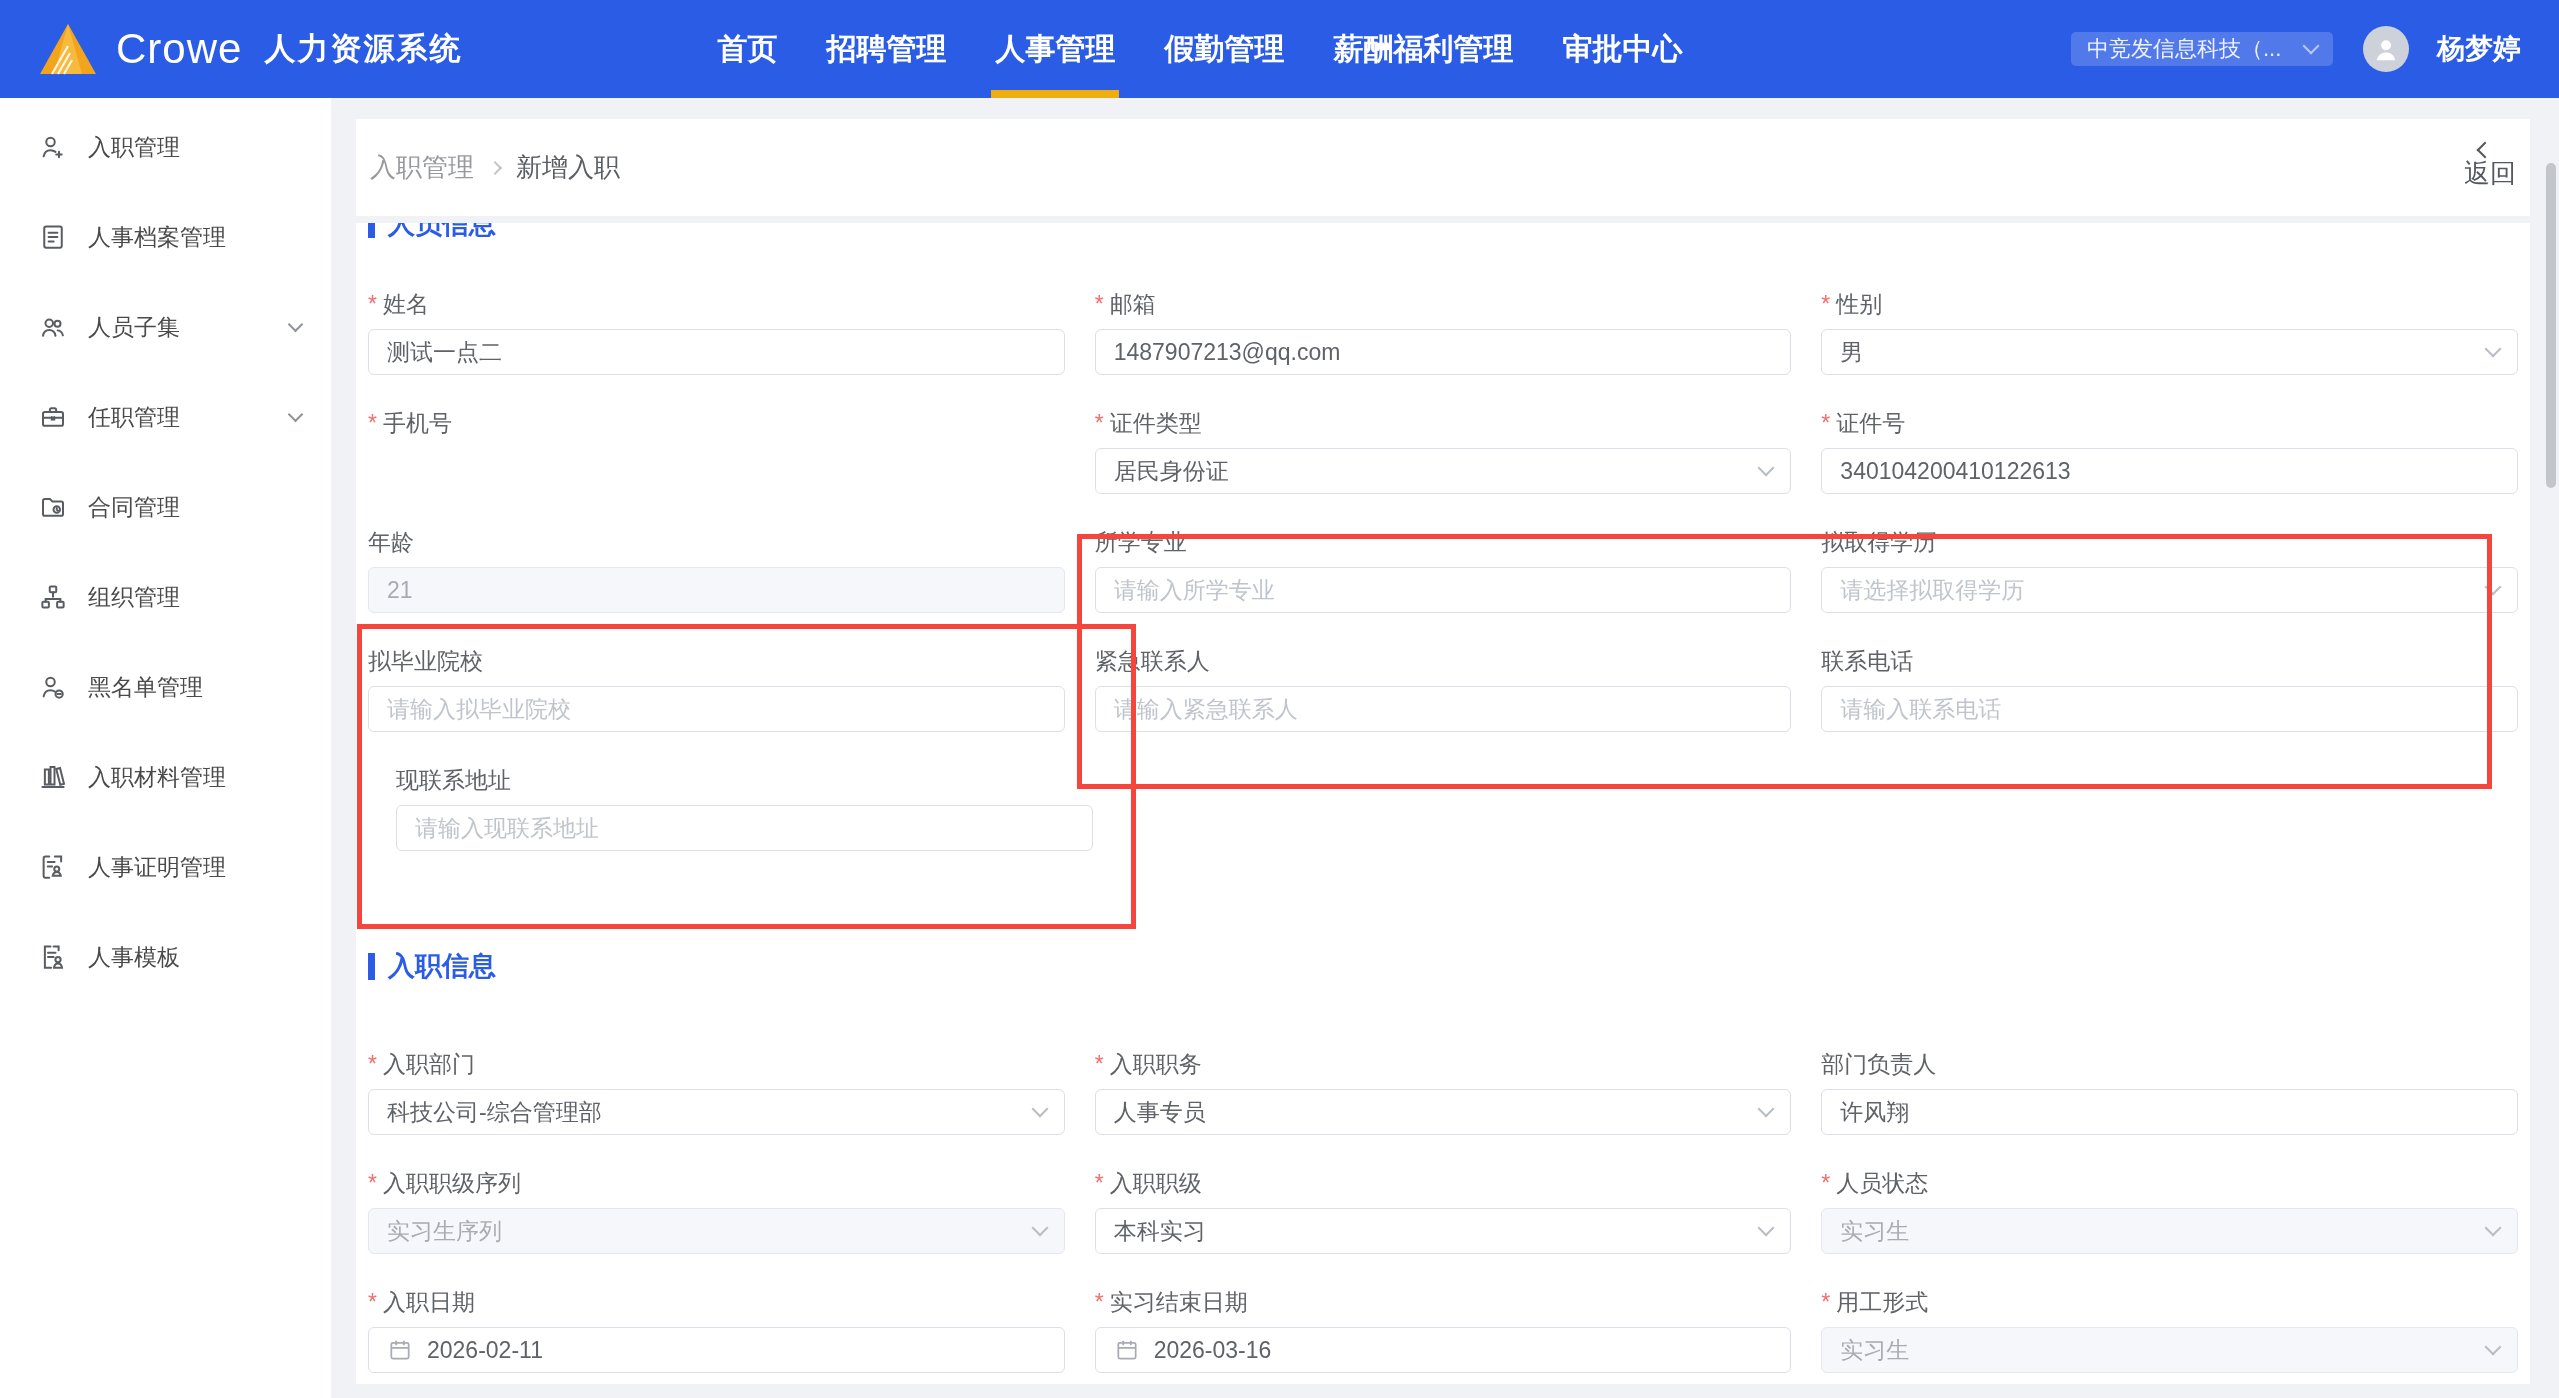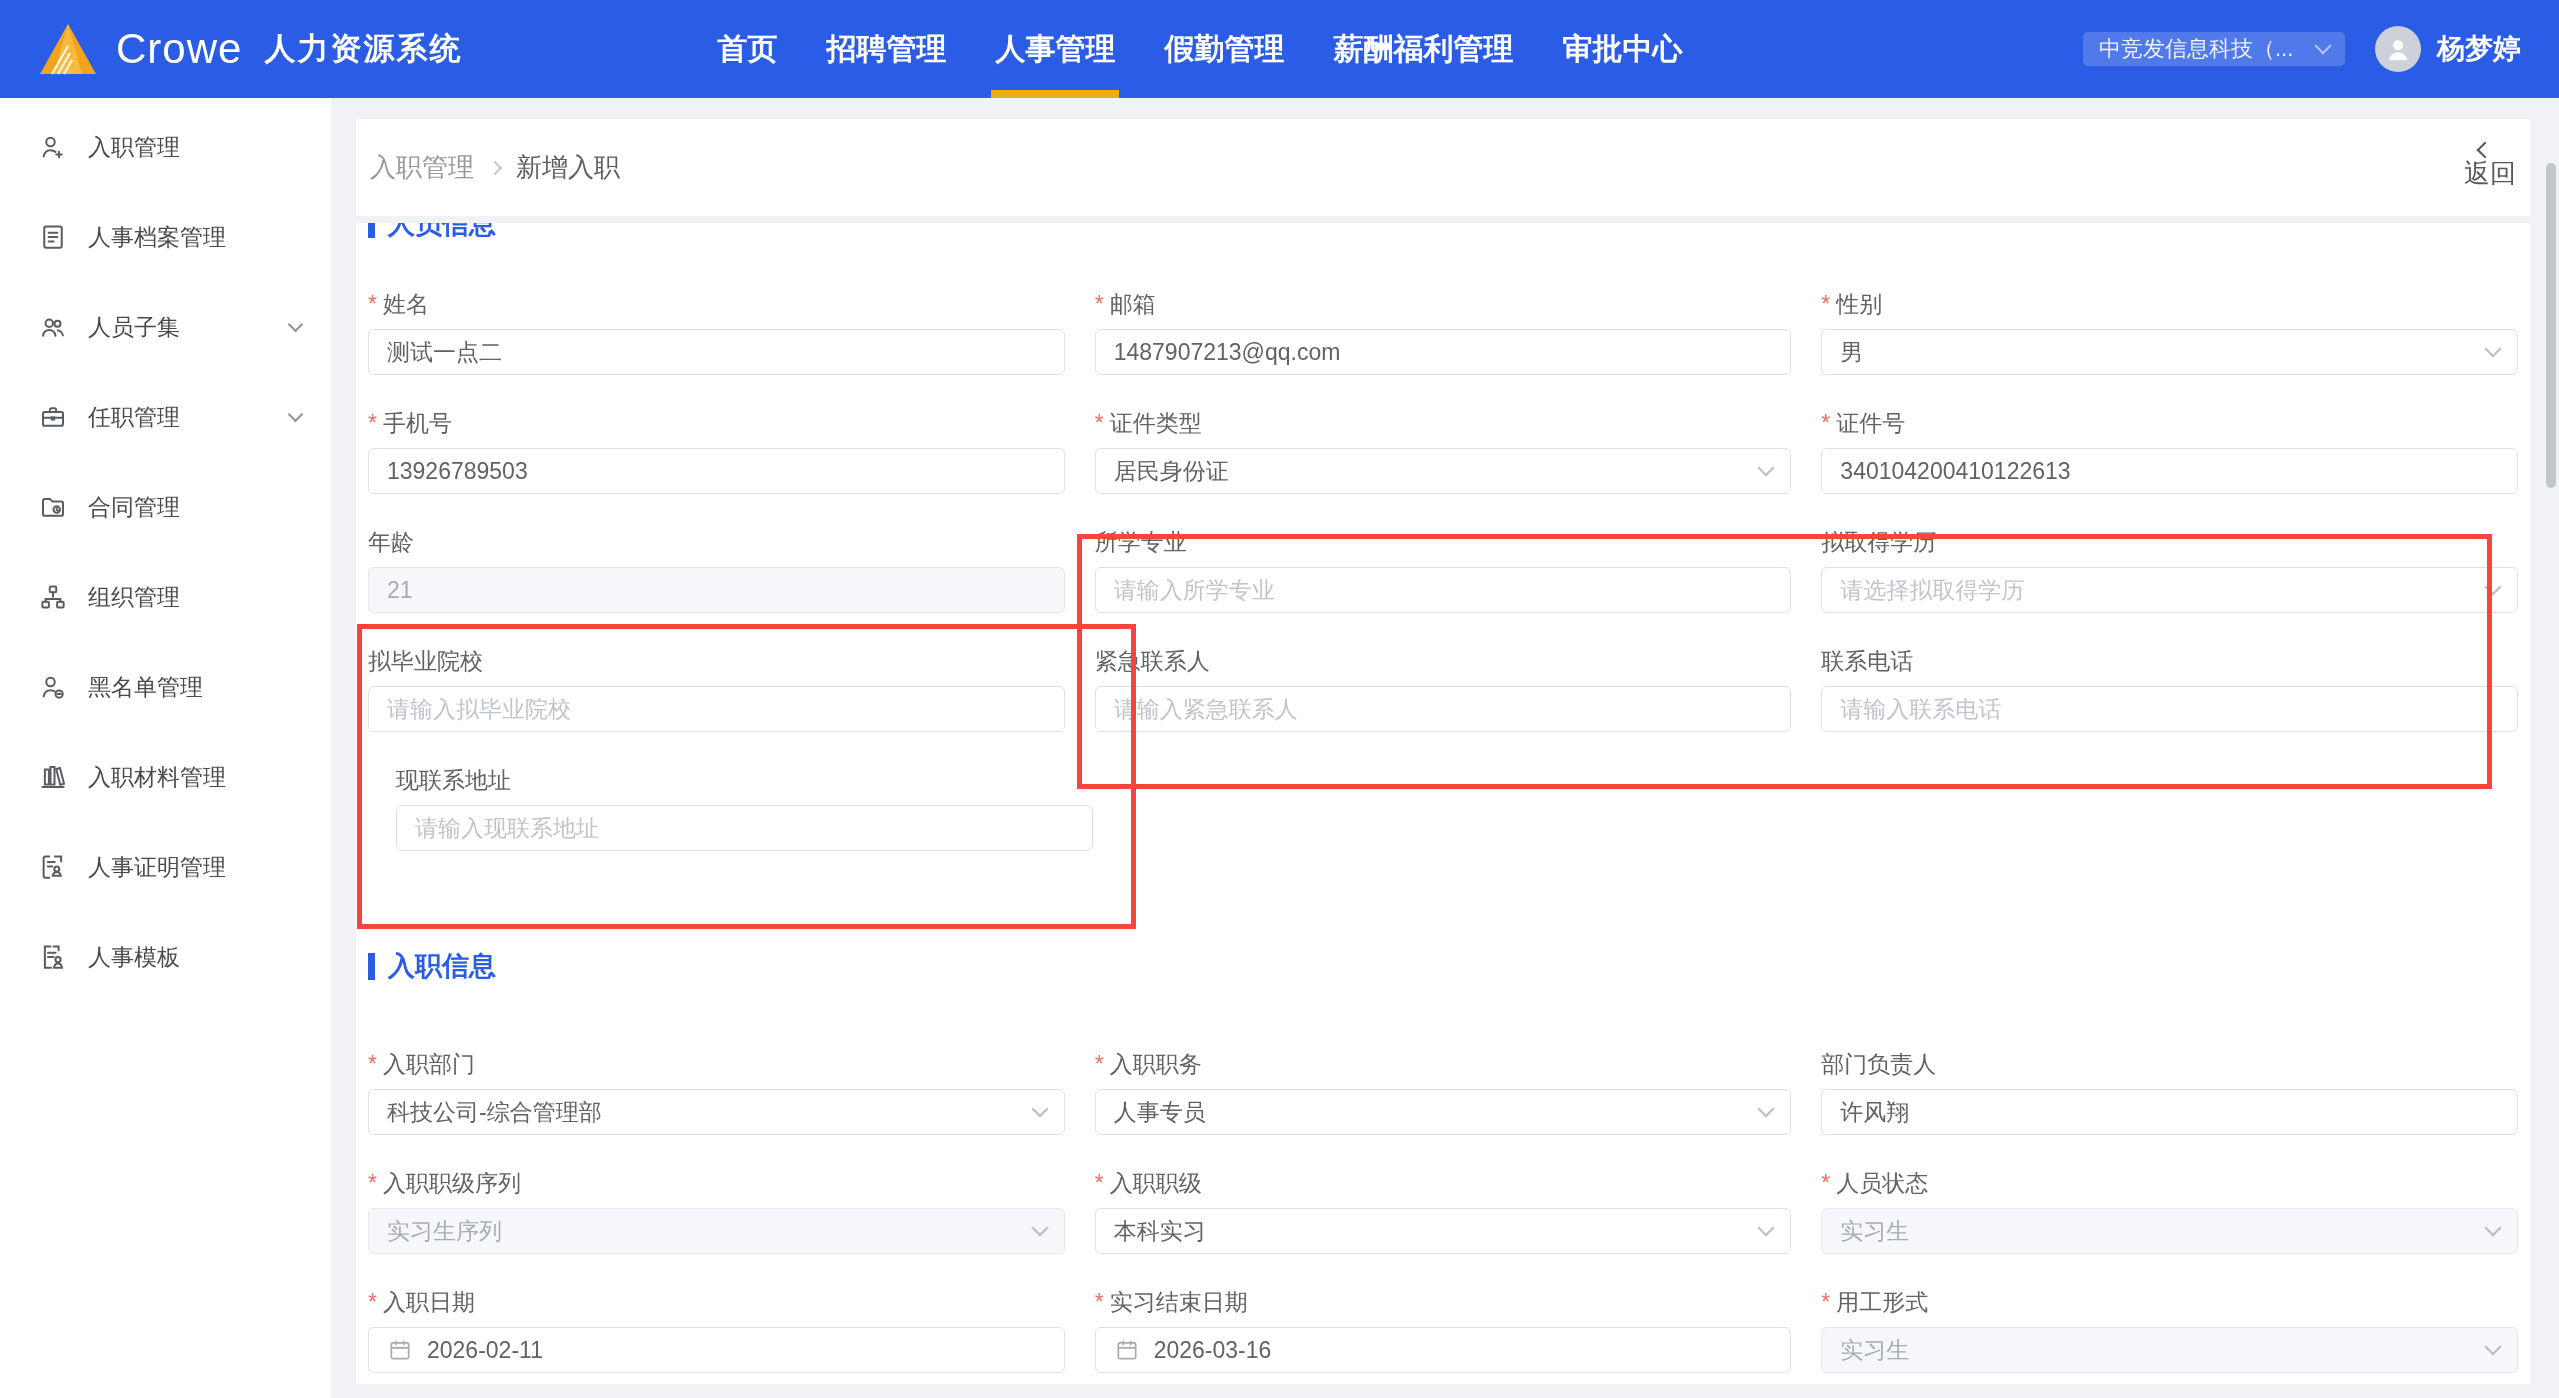--- a/index.html
+++ b/index.html
@@ -15,21 +15,21 @@
   .brand-sys { font-size:31px; font-weight:700; margin-left:22px; letter-spacing:2px; }
   .nav { display:flex; gap:49px; margin-left:255px; height:98px; }
   .nav-item { font-size:30px; font-weight:700; line-height:98px; position:relative; cursor:pointer; white-space:nowrap; }
   .nav-item.active::after { content:""; position:absolute; left:-4px; right:-4px; bottom:0; height:8px; background:#eeae10; }
   .topbar-right { margin-left:auto; display:flex; align-items:center; }
   .company-pill { width:262px; height:34px; background:rgba(255,255,255,.18); border-radius:5px; display:flex; align-items:center; padding:0 16px; font-size:22px; color:#eef2fd; cursor:pointer; }
   .company-pill .pill-text { white-space:nowrap; overflow:hidden; }
   .chev { width:12px; height:12px; border-right:2px solid #b9c6f0; border-bottom:2px solid #b9c6f0; transform:rotate(45deg); flex:none; }
   .company-pill .chev { margin-left:auto; margin-top:-6px; }
   .avatar { width:46px; height:46px; border-radius:50%; background:#ccd1da; margin-left:30px; display:flex; align-items:center; justify-content:center; cursor:pointer; }
-  .user-name { font-size:28px; font-weight:700; margin-left:16px; cursor:pointer;font-family:Liberation Serif, serif; }
+  .user-name { font-size:28px; font-weight:700; margin-left:28px; cursor:pointer;font-family:Liberation Serif, serif; }
 
   
   .layout { display:flex; height:1300px; }
   .sidebar { width:331px; background:#fff; flex:none; padding-top:4px; }
   .menu-item { height:90px; display:flex; align-items:center; padding:0 30px 0 38px; cursor:pointer; }
   .menu-item svg { width:30px; height:30px; flex:none; color:#595c62; }
   .menu-label { font-size:23px; color:#4a4a4a; margin-left:20px; white-space:nowrap; }
   .menu-chev { width:11px; height:11px; border-right:2px solid #8f9399; border-bottom:2px solid #8f9399; transform:rotate(45deg); margin-left:auto; margin-top:-5px; }
 
   .content { flex:1; padding:21px 29px 0 25px; position:relative; }
@@ -238,23 +238,20 @@
             <div class="finput select">
                 <span class="val">男</span>
                 <span class="chev2"></span>
               </div>
           </div>
         </div>
 
         <div class="frow">
           <div class="fcol">
             <div class="flabel"><span class="star">*</span><span>手机号</span></div>
-            <div class="finput">
-                <span class="val">13926789503</span>
-              </div>
           </div>
           <div class="fcol">
             <div class="flabel"><span class="star">*</span><span>证件类型</span></div>
             <div class="finput select">
                 <span class="val">居民身份证</span>
                 <span class="chev2"></span>
               </div>
           </div>
           <div class="fcol">
             <div class="flabel"><span class="star">*</span><span>证件号</span></div>

